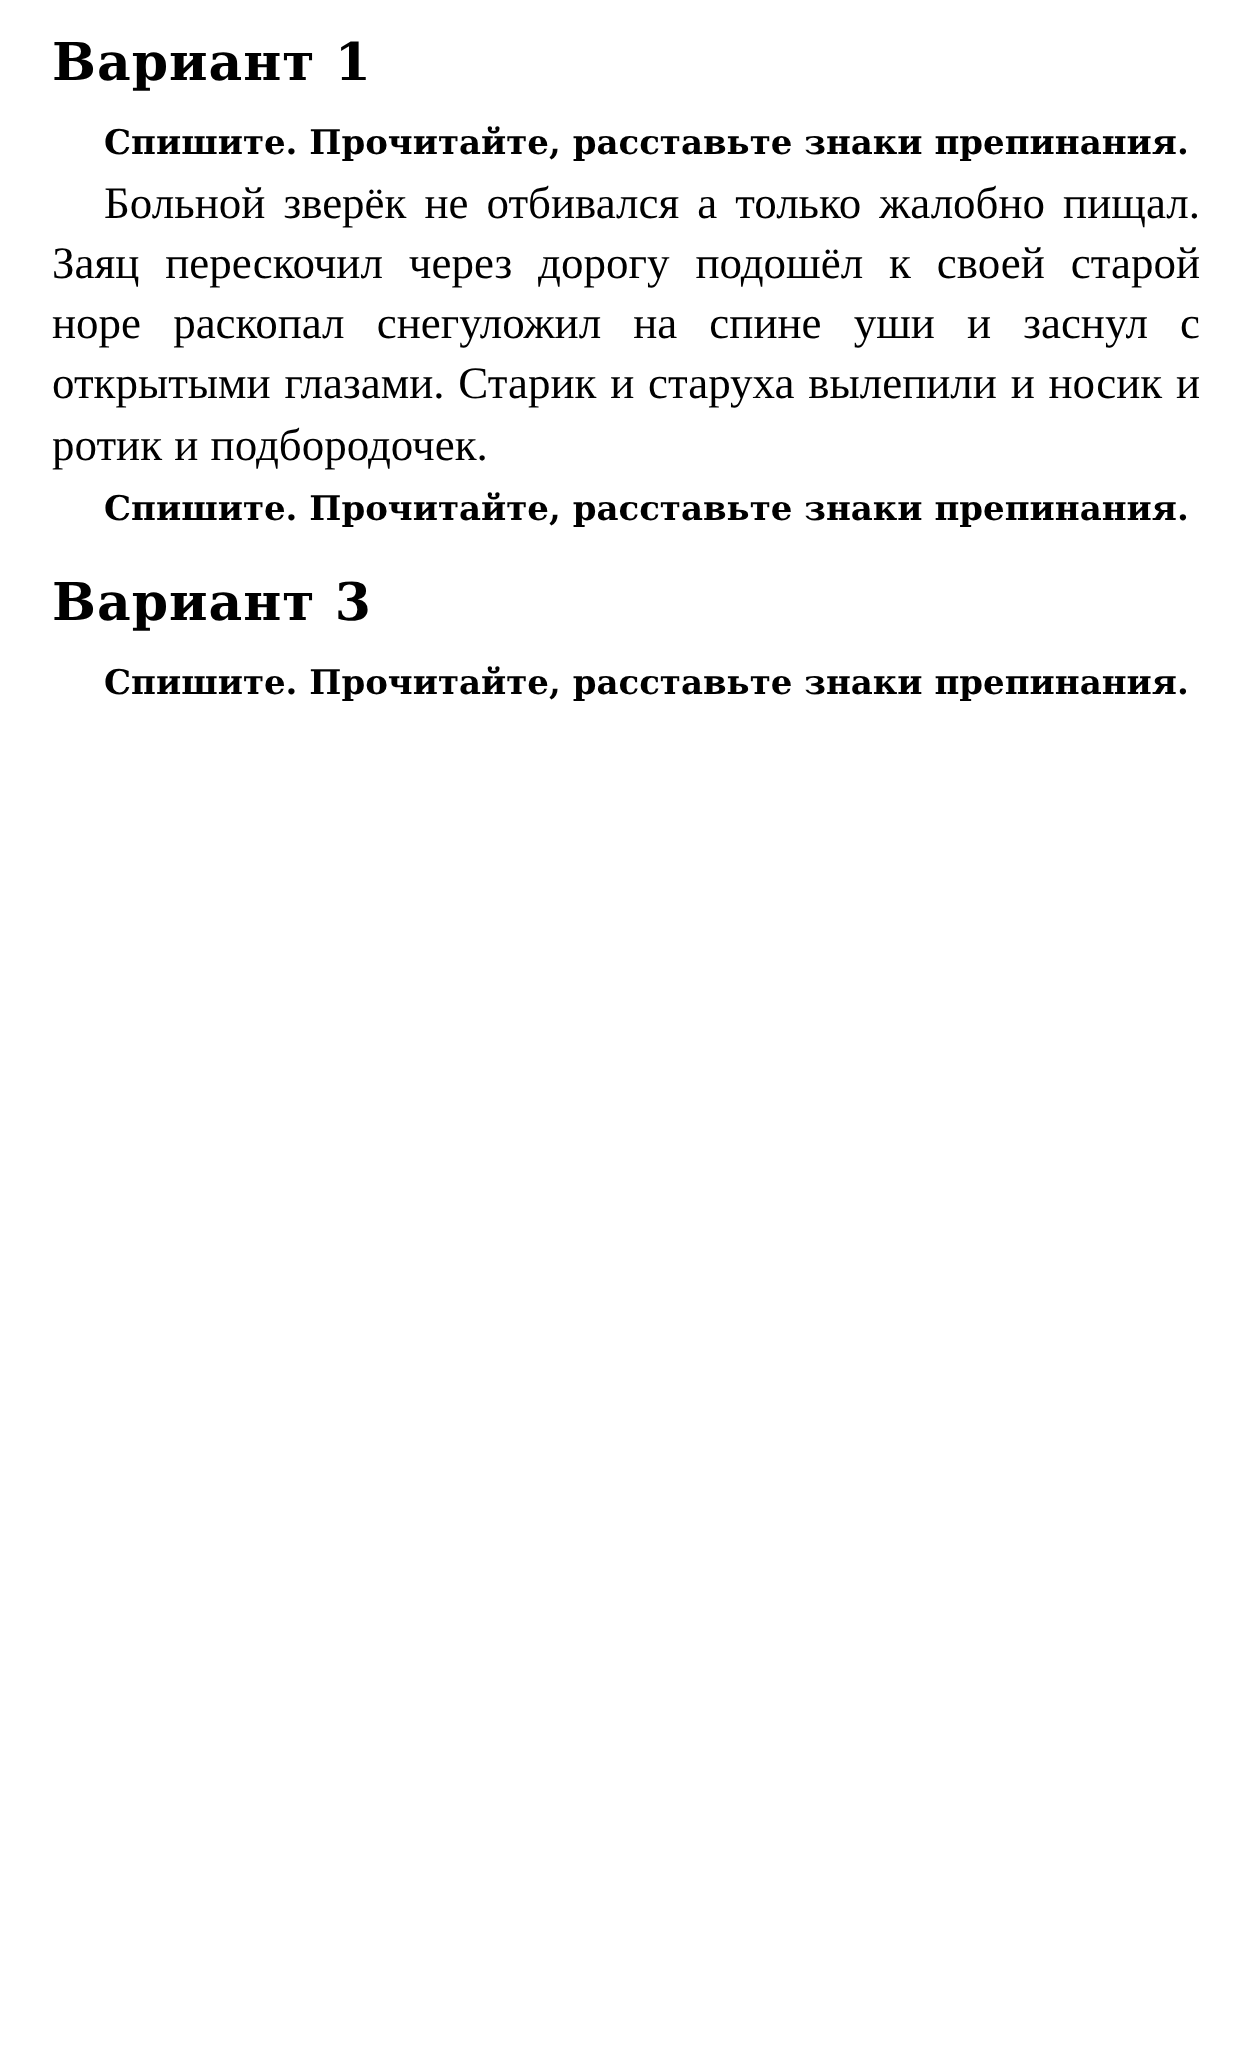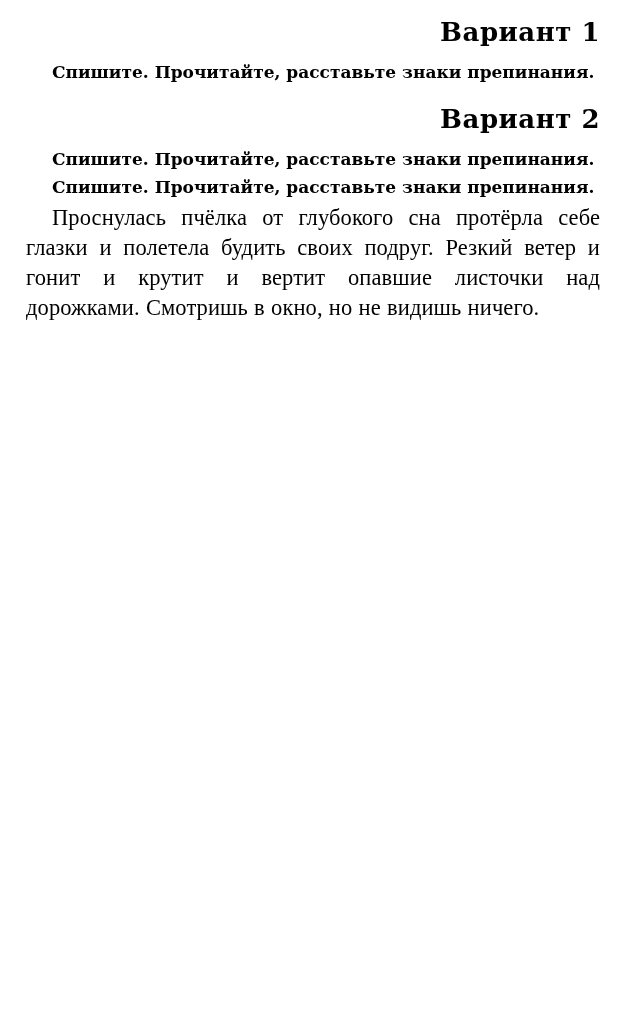--- a/index.html
+++ b/index.html
@@ -19,21 +19,21 @@
     height: 1024px;
     box-sizing: border-box;
     padding: 18px 26px 10px 26px;
     background: #ffffff;
     position: relative;
   }
   .variant-block {
     margin: 0 0 6px 0;
   }
   .variant-title {
-    text-align: right;
+    text-align: left;
     font-family: "DejaVu Serif", serif;
     font-weight: bold;
     font-size: 26px;
     letter-spacing: 0.5px;
     margin: 0 0 14px 0;
     line-height: 1.1;
   }
   .instruction {
     font-family: "DejaVu Serif", serif;
     font-weight: bold;
@@ -60,25 +60,25 @@
   .block-3 .body-text { letter-spacing: 0.1px; }
 </style>
 </head>
 <body>
 
 <div class="page">
 
   <section class="variant-block block-1">
     <h2 class="variant-title">Вариант 1</h2>
     <p class="instruction">Спишите. Прочитайте, расставьте знаки препинания.</p>
+    <p class="body-text">Больной зверёк не отбивался а только жалобно пищал. Заяц перескочил через дорогу подошёл к своей старой норе раскопал снегуложил на спине уши и заснул с открытыми глазами. Старик и старуха вылепили и носик и ротик и подбородочек.</p>
   </section>
 
   <section class="variant-block block-2">
-    <h2 class="variant-title">Вариант 2</h2>
     <p class="instruction">Спишите. Прочитайте, расставьте знаки препинания.</p>
   </section>
 
   <section class="variant-block block-3">
+    <h2 class="variant-title">Вариант 3</h2>
     <p class="instruction">Спишите. Прочитайте, расставьте знаки препинания.</p>
-    <p class="body-text">Проснулась пчёлка от глубокого сна протёрла себе глазки и полетела будить своих подруг. Резкий ветер и гонит и крутит и вертит опавшие листочки над дорожками. Смотришь в окно, но не видишь ничего.</p>
   </section>
 
 </div>
 
 </body></html>

